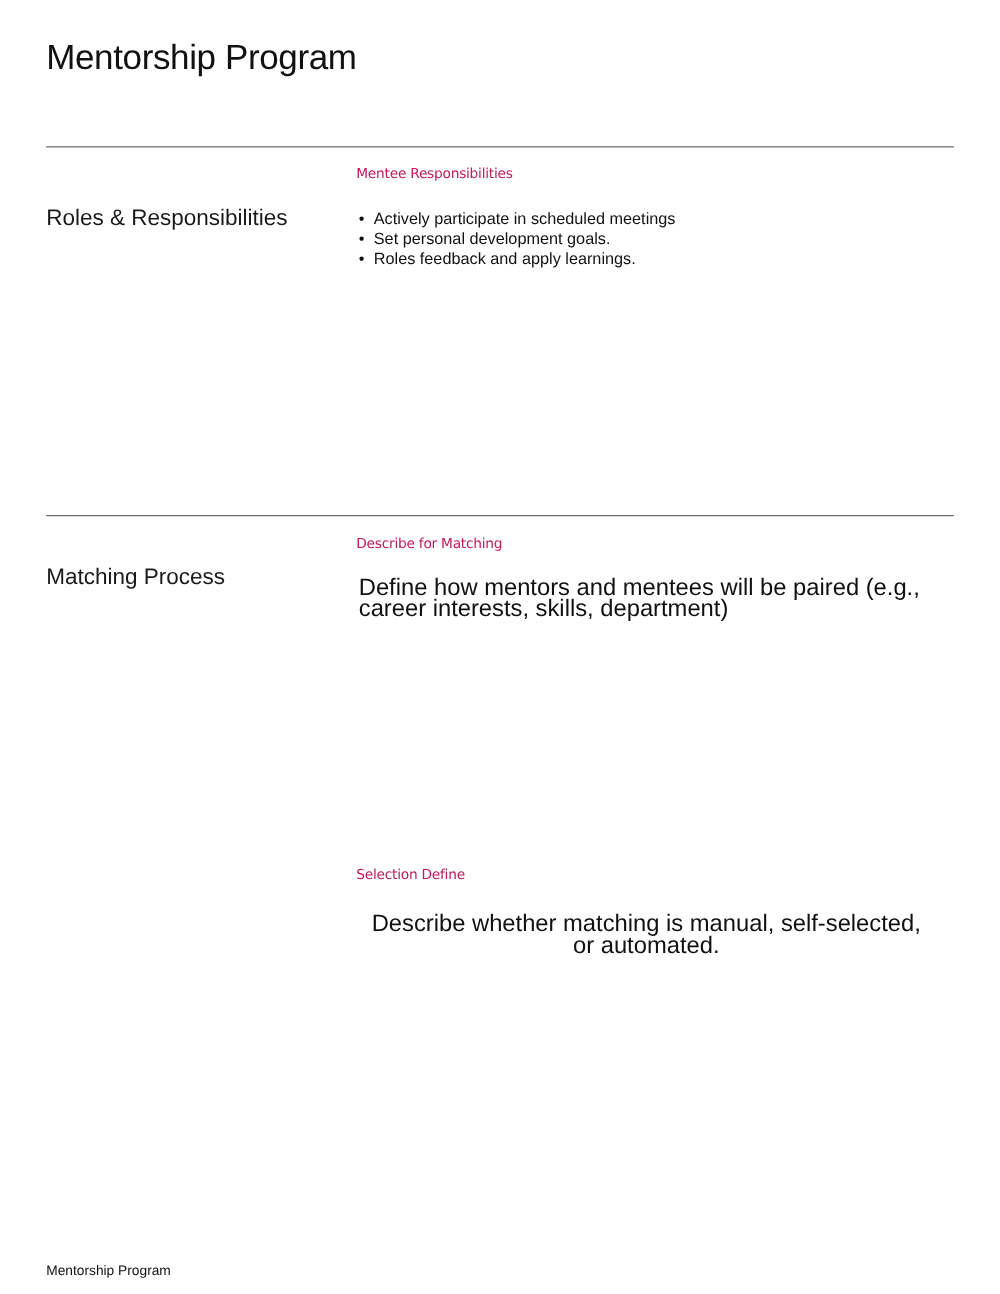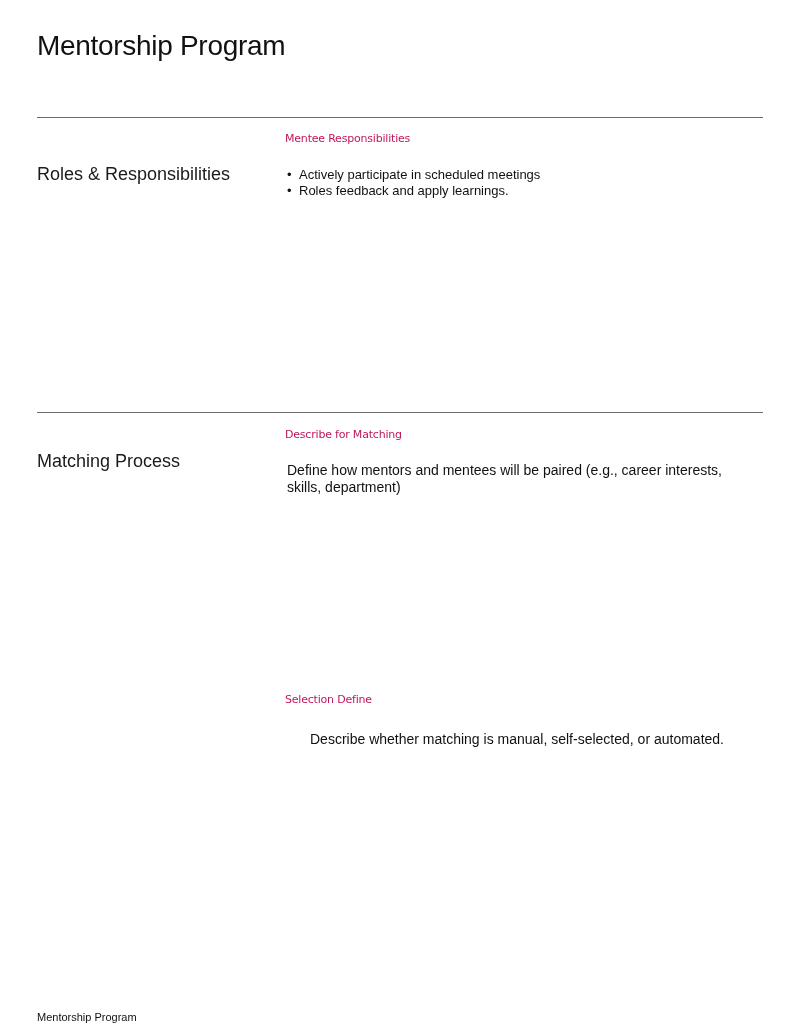--- a/index.html
+++ b/index.html
@@ -29,39 +29,40 @@
     .bullets {
       position: absolute; left: 287px; top: 167px; margin: 0; padding: 0;
       list-style: none; font-size: 13px; line-height: 16px; color: #111;
     }
     .bullets li { position: relative; padding-left: 12px; }
     .bullets li::before {
       content: "•"; position: absolute; left: 0; top: 0;
     }
     .para {
       position: absolute; left: 287px; width: 460px;
-      font-size: 14px; line-height: 17px; color: #111; margin: 0;
+      font-size: 19px; line-height: 17px; color: #111; margin: 0;
     }
     .footer-left {
       position: absolute; left: 37px; top: 1011px; font-size: 11px; color: #111;
     }
     .footer-right {
       position: absolute; right: 37px; top: 1011px; font-size: 11px; color: #111; margin-top: 48px;
     }
   </style>
 </head>
 <body>
 
 <h1 class="page-title">Mentorship Program</h1>
 
 <div class="divider" style="top:117px;"></div>
 <h2 class="section-label" style="top:132px;margin-top:32px;">Roles &amp; Responsibilities</h2>
 <h3 class="sub-heading" style="top:132px;">Mentee Responsibilities</h3>
 <ul class="bullets">
   <li>Actively participate in scheduled meetings</li>
+  <li>Set personal development goals.</li>
   <li>Roles feedback and apply learnings.</li>
 </ul>
 
 <div class="divider" style="top:412px;"></div>
 <h2 class="section-label" style="top:427px;margin-top:24px;">Matching Process</h2>
 <h3 class="sub-heading" style="top:428px;">Describe for Matching</h3>
 <p class="para" style="top:462px;">Define how mentors and mentees will be paired (e.g., career interests, skills, department)</p>
 
 <h3 class="sub-heading" style="top:693px;">Selection Define</h3>
 <p class="para" style="top:731px;text-align:center;">Describe whether matching is manual, self-selected, or automated.</p>

